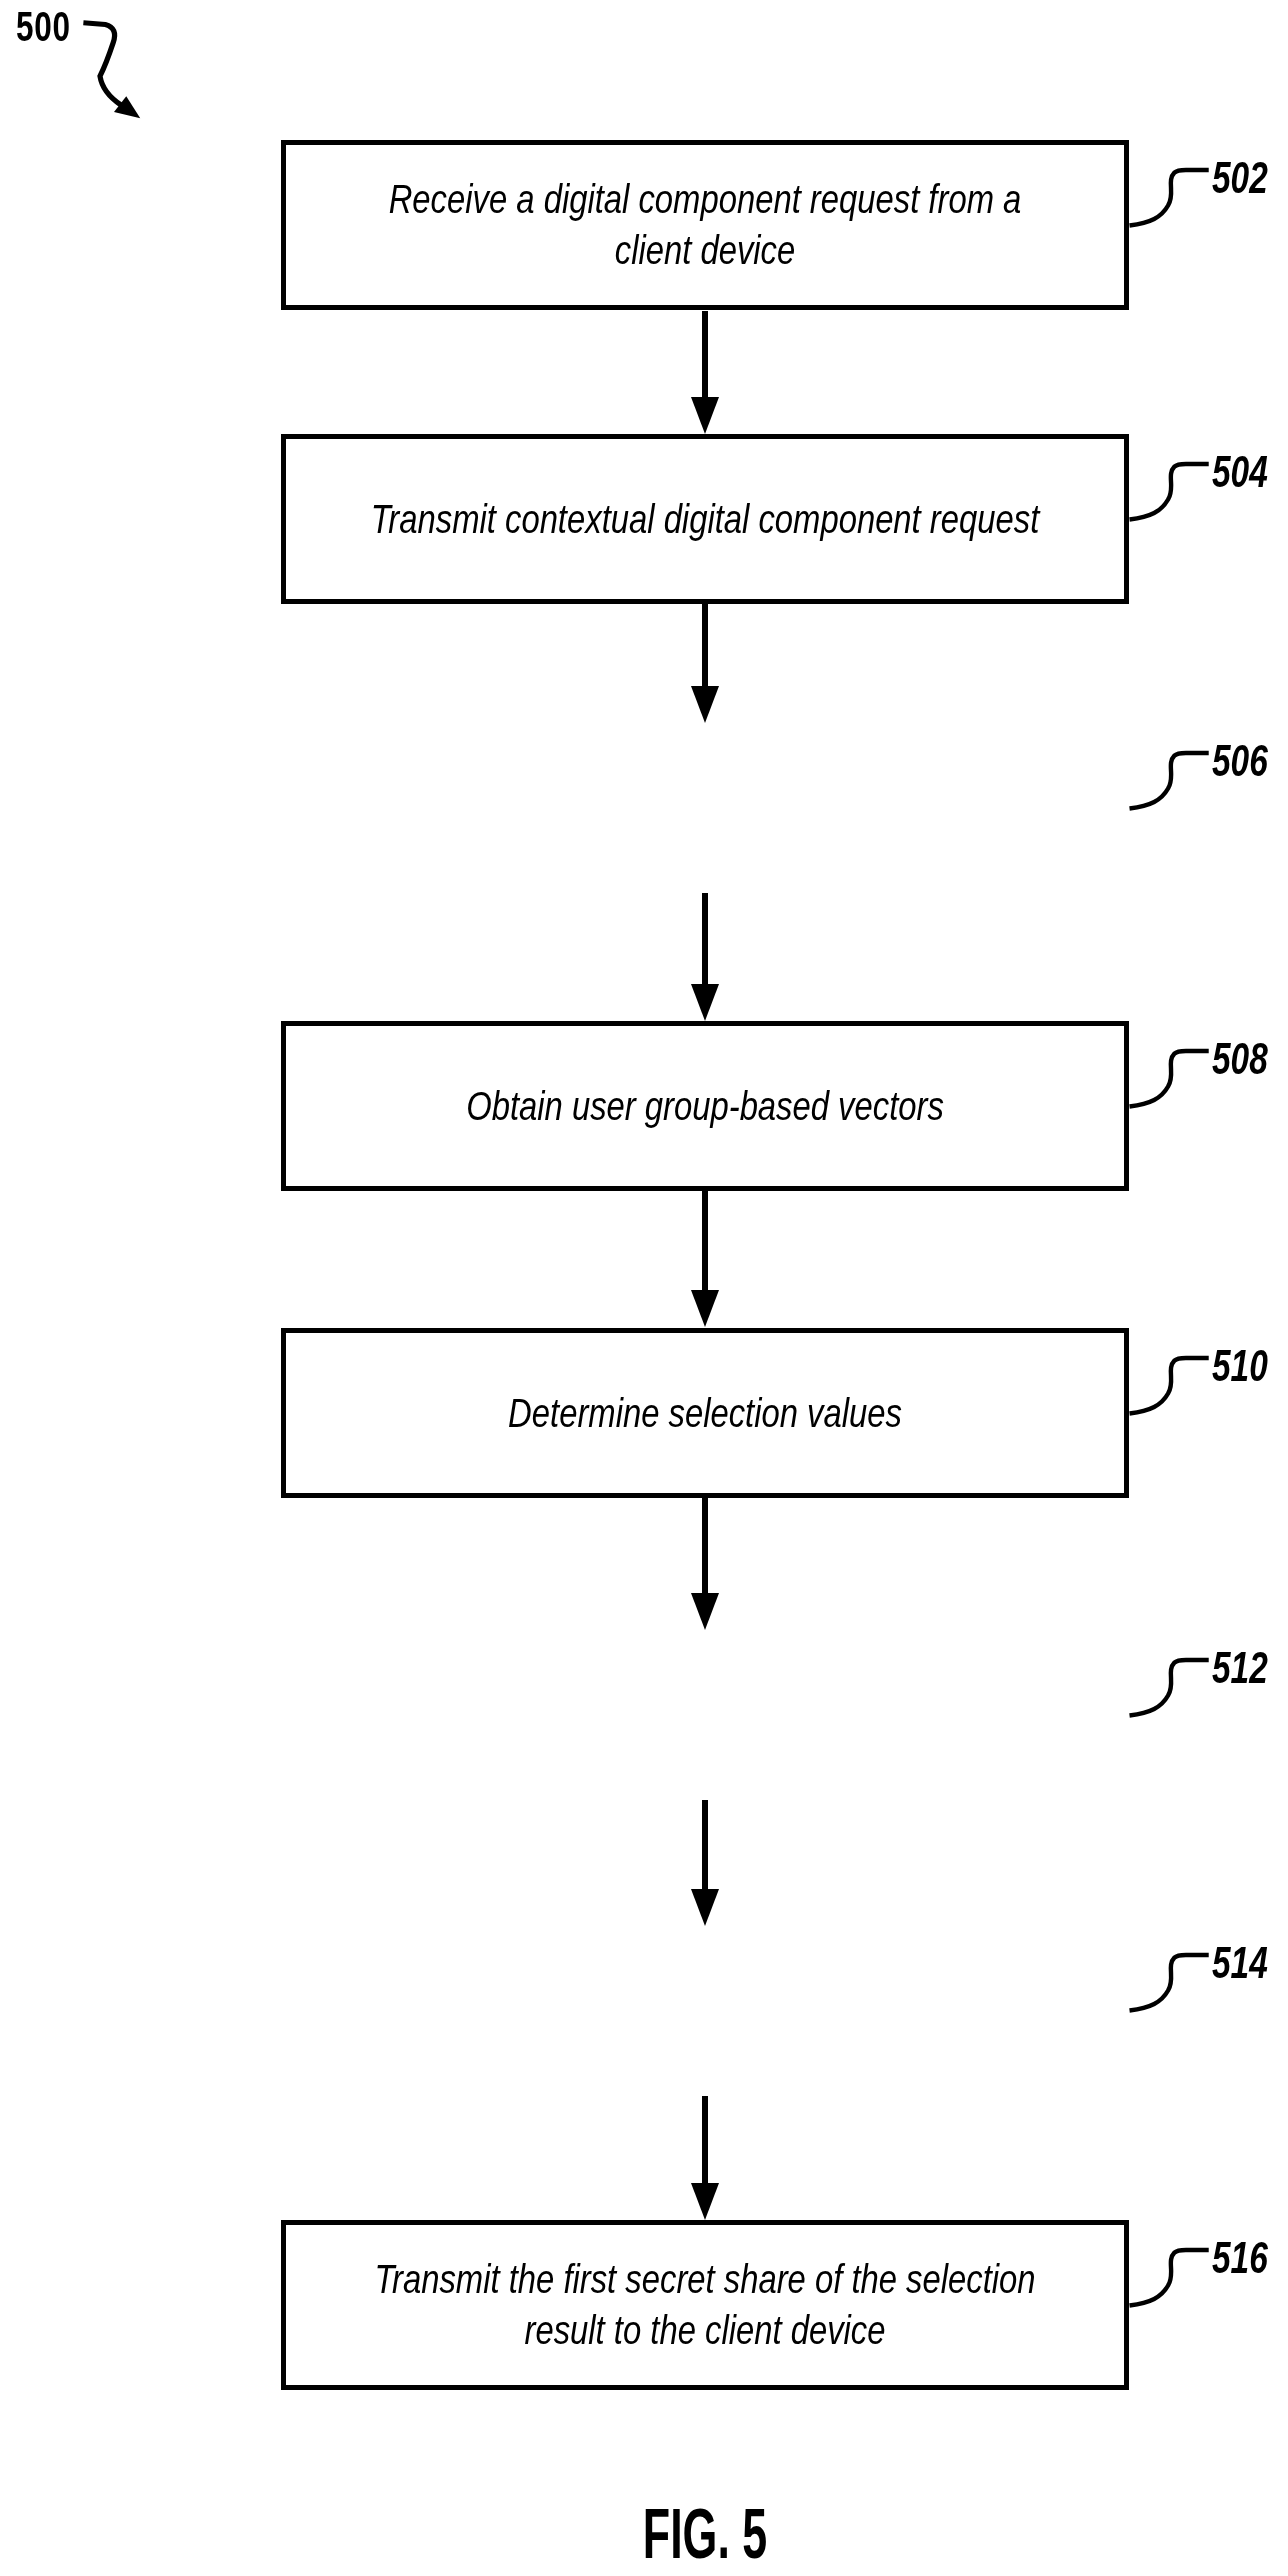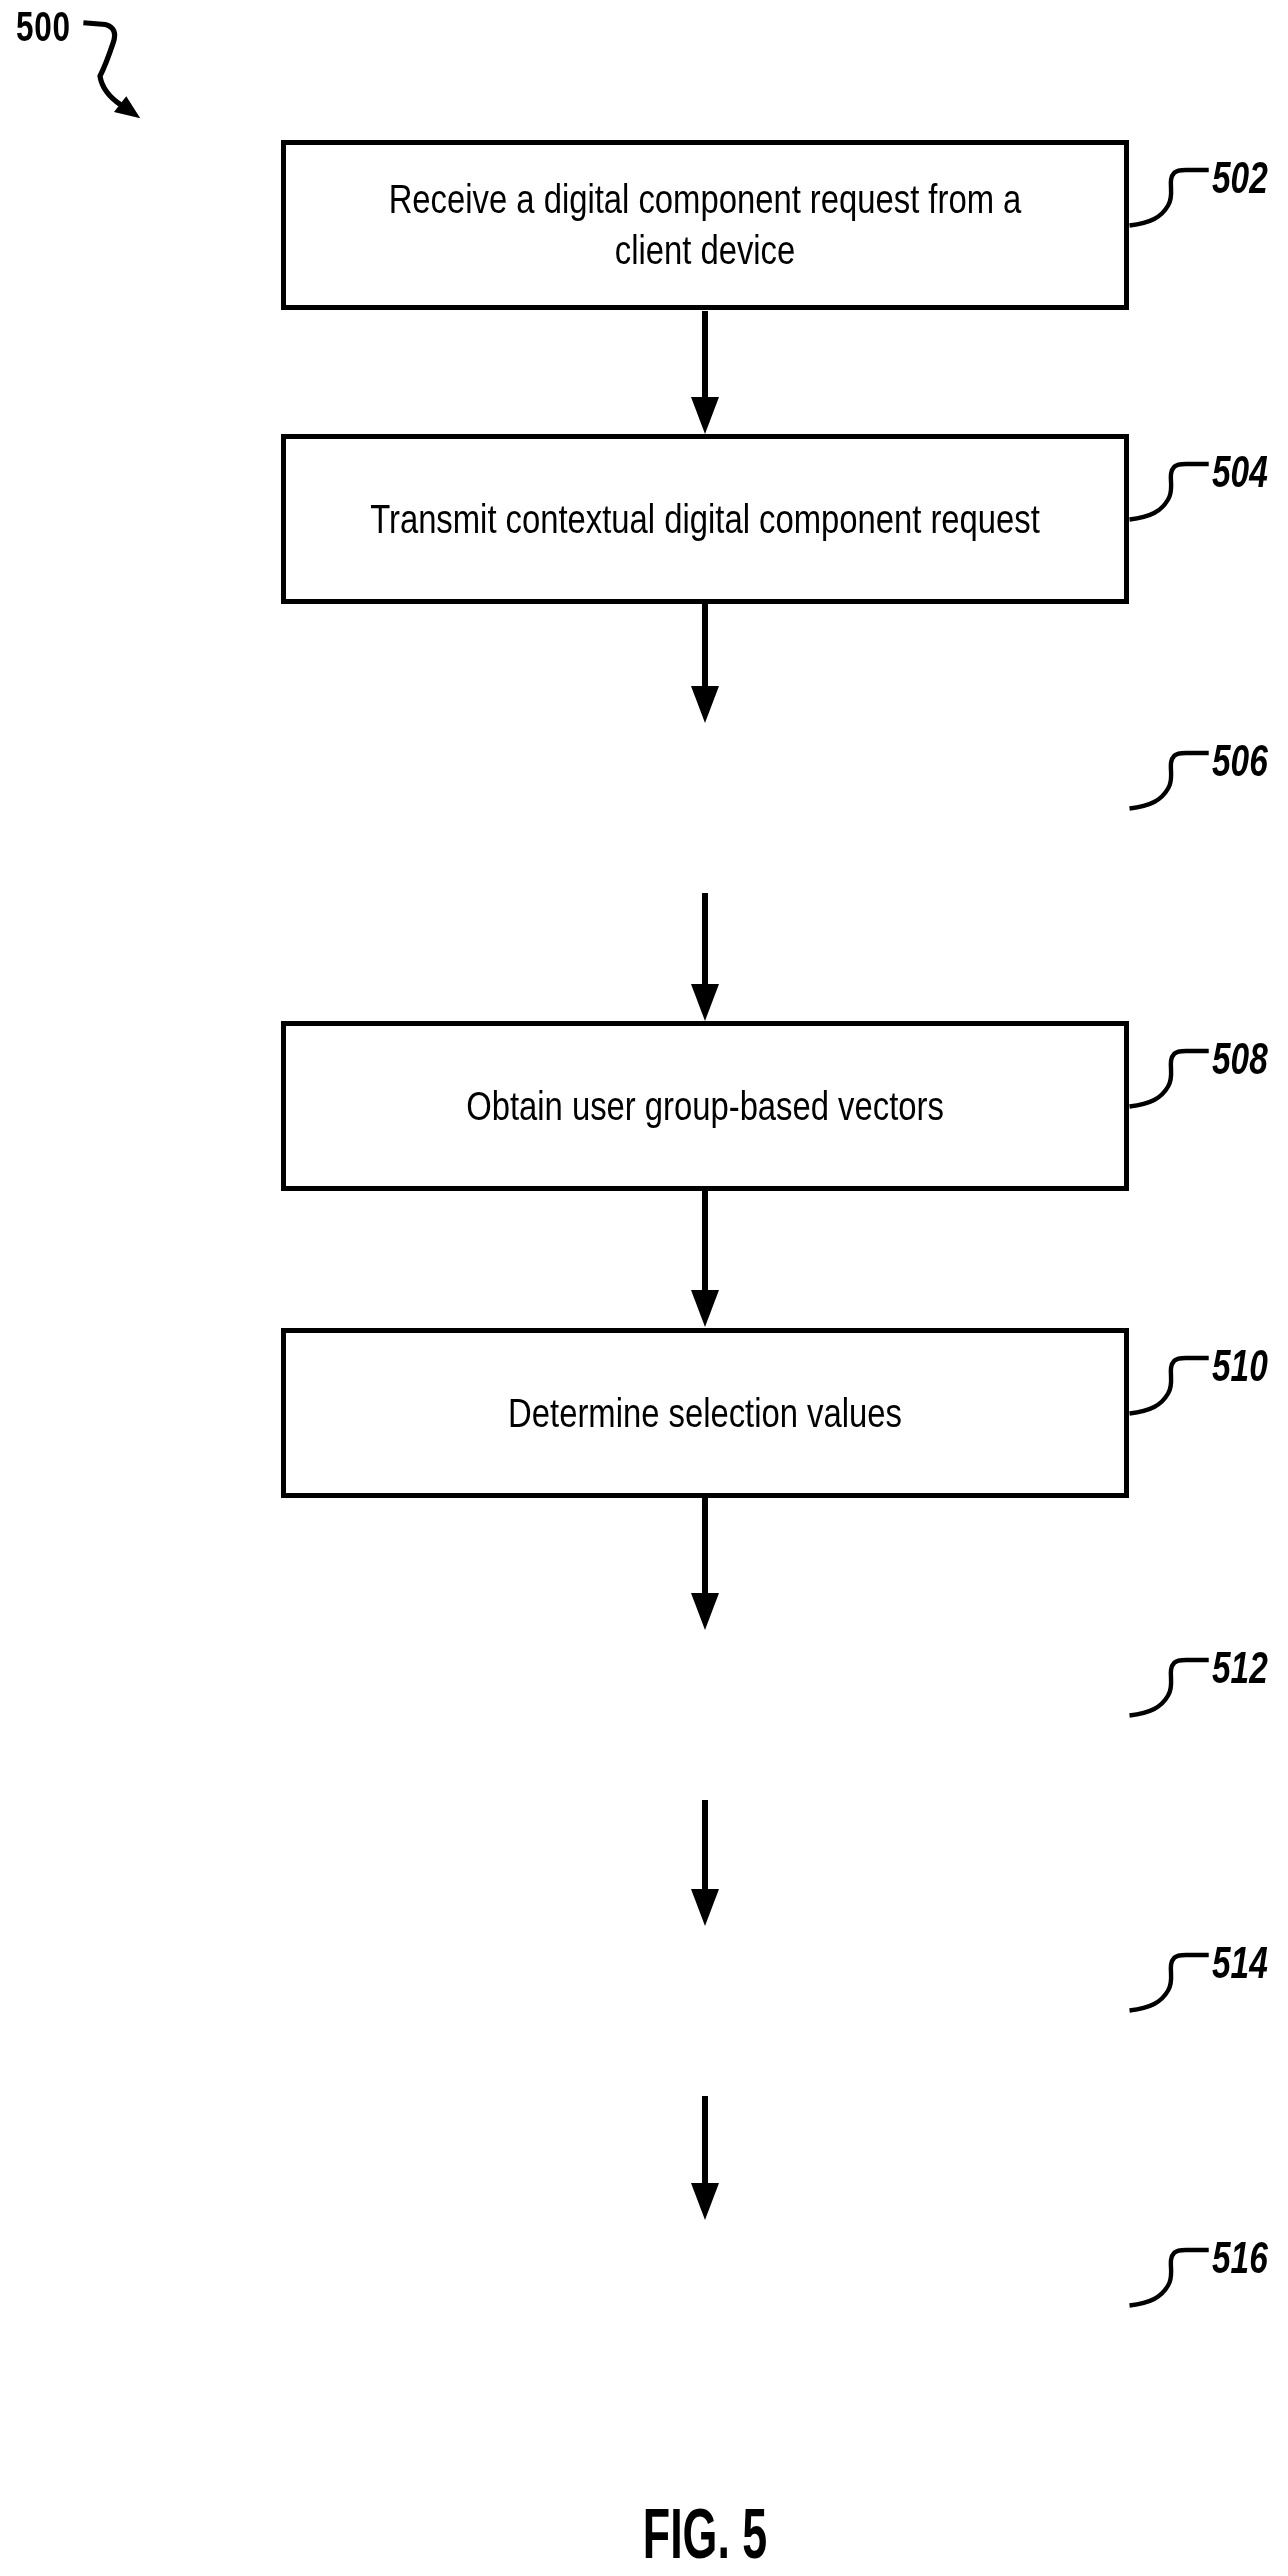--- a/index.html
+++ b/index.html
@@ -22,20 +22,21 @@
   .fig-label-arrow { position: absolute; left: 0; top: 0; }
 
   
   .step { position: absolute; left: 0; width: 1288px; height: 170px; }
   .pbox {
     position: absolute; left: 281px; top: 0;
     width: 848px; height: 170px;
     border: 5.3px solid #000000; background: #ffffff;
     display: flex; align-items: center; justify-content: center;
     text-align: center;
+    font-style: italic;
   }
   .ptext {
     display: block; width: 1010px;
     font-size: 40px; line-height: 51px; font-weight: 400;
     transform: scaleX(0.82); transform-origin: 50% 50%;
     white-space: normal;
   }
   .ptext.wrap-6 { width: 887px; }
   .ptext.wrap-8 { width: 966px; }
 
@@ -161,20 +162,23 @@
       <path d="M 4,72 C 28,69 40,63 48,49 C 56,36 46,21 55,12 C 59,8 67,9 73,9 L 94,9" fill="none" stroke="#000000" stroke-width="5"></path>
     </svg>
     <span class="ref">514</span>
   </div>
   <div class="varrow" style="top:2096px;height:124px">
       <div class="shaft"></div>
       <div class="head"></div>
     </div>
 
   <div class="step" style="top:2220px">
+    <div class="pbox">
+      <span class="ptext wrap-8">Transmit the first secret share of the selection result to the client device</span>
+    </div>
     <svg class="leader" width="88" height="75" viewBox="0 0 100 85">
       <path d="M 4,72 C 28,69 40,63 48,49 C 56,36 46,21 55,12 C 59,8 67,9 73,9 L 94,9" fill="none" stroke="#000000" stroke-width="5"></path>
     </svg>
     <span class="ref">516</span>
   </div>
 
   <div class="caption">FIG. 5</div>
 
 </div>
 

